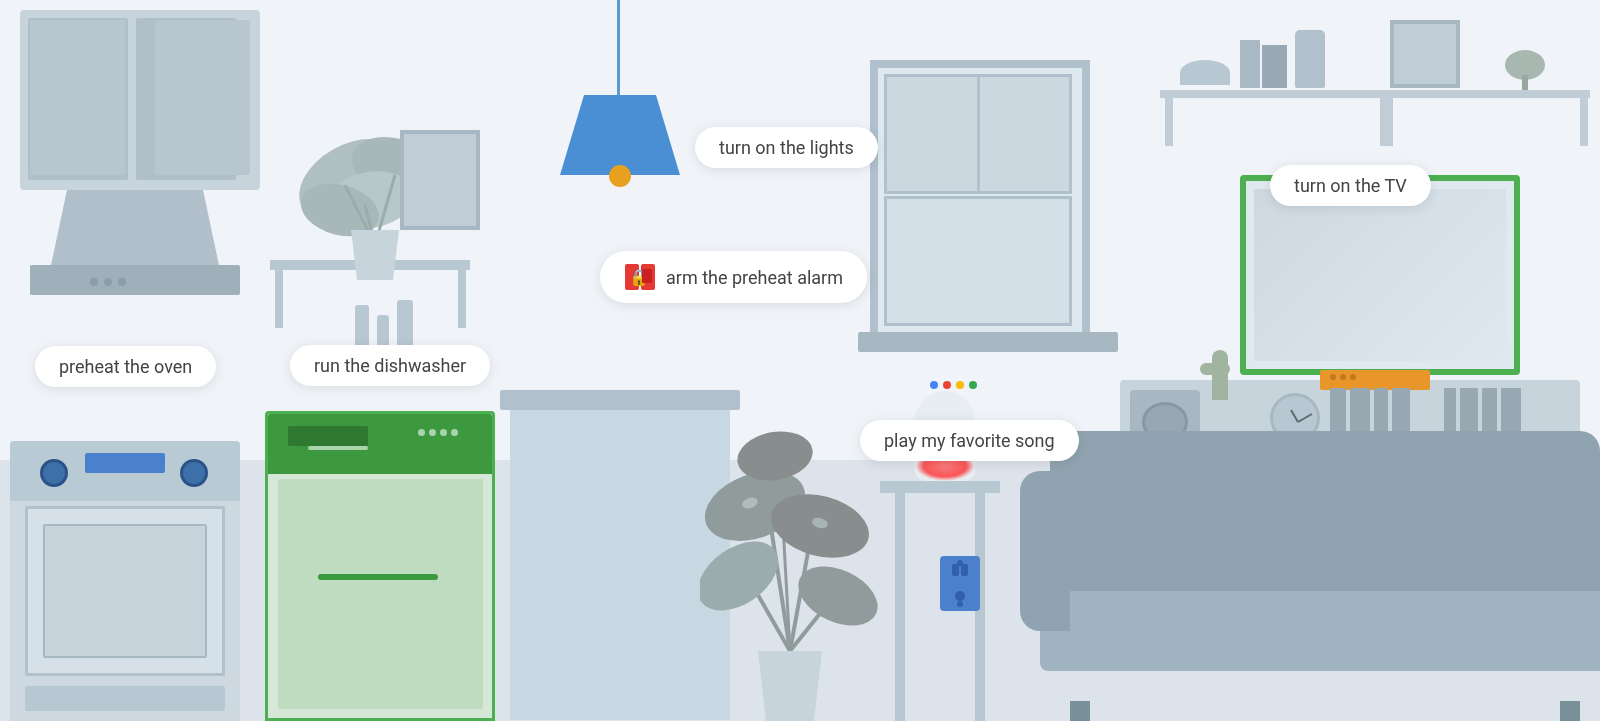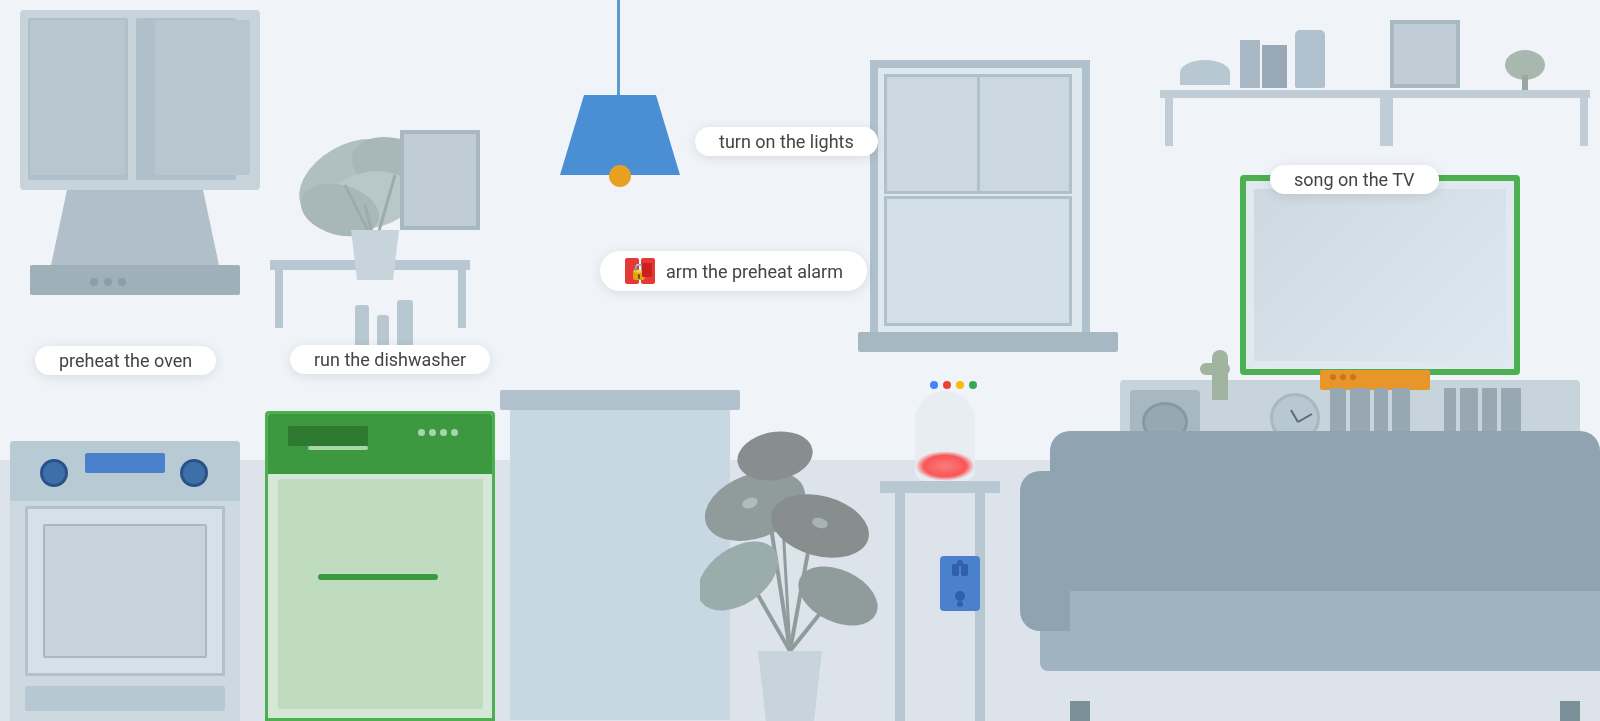--- a/index.html
+++ b/index.html
@@ -710,21 +710,21 @@
       width: 6px; height: 6px;
       background: #3060aa;
       border-radius: 50%;
     }
 
     
     .bubble {
       position: absolute;
       background: white;
       border-radius: 30px;
-      padding: 4px 24px;
+      padding: 10px 24px;
       box-shadow: 0 2px 12px rgba(0,0,0,0.1);
       font-size: 18px;
       color: #444;
       white-space: nowrap;
       display: flex;
       align-items: center;
       gap: 10px;
     }
     .bubble-icon {
       width: 32px;
@@ -1018,18 +1018,21 @@
 
 
   <div class="bubble" style="top:346px; left:35px;">
     <span>preheat the oven</span>
   </div>
 
   <div class="bubble" style="top:345px; left:290px;">
     <span>run the dishwasher</span>
   </div>
 
+  <div class="bubble" style="top:420px; left:860px;">
+    <span>play my favorite song</span>
+  </div>
 
   <div class="bubble" style="top:165px; left:1270px;">
-    <span>song on the TV</span>
+    <span>turn on the TV</span>
   </div>
 
 </div>
 
 </body></html>

